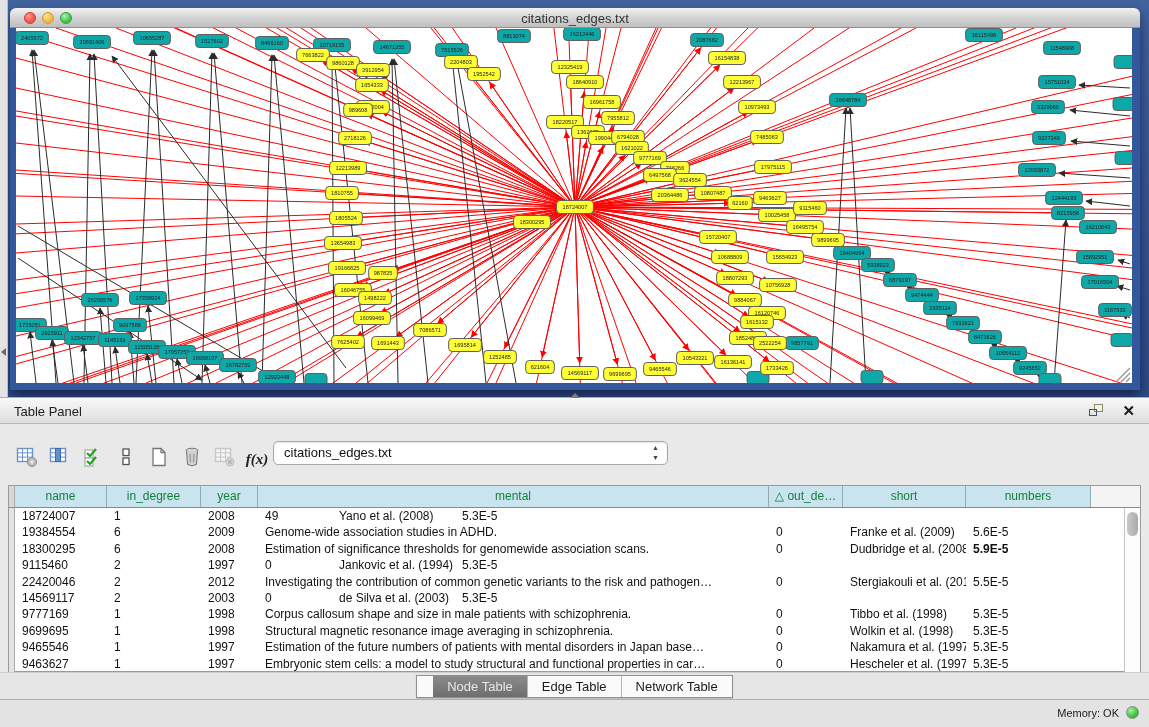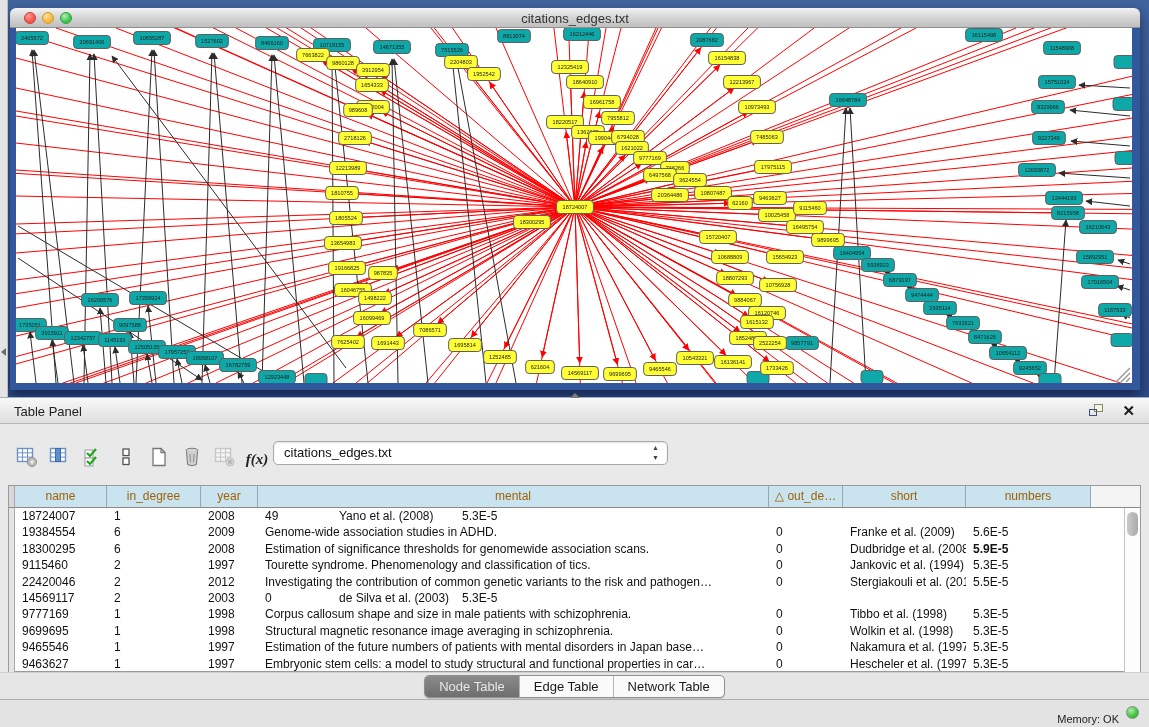--- a/index.html
+++ b/index.html
@@ -50,43 +50,43 @@
   .fx{font-family:"Liberation Serif",serif;font-style:italic;font-weight:bold;font-size:15px;color:#222;margin:0 6px 0 4px;}
   .combo{position:absolute;left:273px;top:44px;width:395px;height:24px;background:#fff;
     border:1px solid #a9a9a9;border-radius:5px;box-shadow:inset 0 1px 2px rgba(0,0,0,.12);
     font-size:13px;color:#111;line-height:22px;padding-left:10px;cursor:pointer;}
   .combo .stepper{position:absolute;right:8px;top:1px;font-size:7px;color:#444;line-height:10px;text-align:center;}
 
   .tablewrap{position:absolute;left:8px;top:88px;width:1133px;height:187px;
     background:#fff;border:1px solid #9a9a9a;display:flex;flex-direction:column;}
   .thead{display:flex;height:22px;border-bottom:1px solid #8a8a8a;flex:none;}
   .rowhead-col{width:6px;background:#d8d8d8;border-right:1px solid #a8a8a8;flex:none;}
-  .th{background:#c9e3ef;border-right:1px solid #93a9b4;font-size:12px;color:#a16207;
+  .th{background:#c9e3ef;border-right:1px solid #93a9b4;font-size:12px;color:#15803d;
     text-align:center;line-height:21px;overflow:hidden;white-space:nowrap;flex:none;cursor:pointer;}
   .th.filler{background:#c9e3ef;border-right:none;flex:1;}
   .th.sbgap{background:#f2f2f2;border-right:none;width:16px;}
   .tbody{flex:1;display:flex;}
   .rows{flex:1;}
   .trow{display:flex;height:16.4px;font-size:12px;color:#111;cursor:default;}
   .td{padding-left:7px;overflow:hidden;white-space:nowrap;flex:none;line-height:16px;}
   .vscroll{width:16px;flex:none;border-left:1px solid #c3c3c3;background:#fdfdfd;position:relative;}
   .vthumb{position:absolute;left:2px;top:4px;width:11px;height:24px;border-radius:6px;
     background:linear-gradient(90deg,#c9c9c9,#ababab);}
 
   .tabstrip{position:absolute;left:0;top:275px;width:100%;height:27px;background:#e6e6e6;
     border-top:1px solid #cfcfcf;display:flex;justify-content:center;align-items:center;}
-  .seg{display:flex;border:1px solid #8f8f8f;border-radius:5px;overflow:hidden;background:#fafafa;
-    box-shadow:0 1px 1px rgba(0,0,0,.15);}
+  .seg{display:flex;border:1px solid #8f8f8f;border-radius:0;overflow:hidden;background:#fafafa;
+    box-shadow:0 1px 1px rgba(0,0,0,.15);padding-left:16px;}
   .seg .tab{padding:2px 14px;font-size:13px;color:#1a1a1a;border-right:1px solid #b5b5b5;cursor:pointer;line-height:17px;}
   .seg .tab:last-child{border-right:none;}
   .seg .tab.sel{background:linear-gradient(#8b8b8b,#6e6e6e);color:#e8e8e8;}
 
   .statusbar{position:absolute;left:0;top:302px;width:100%;height:28px;background:#e3e3e3;
     border-top:1px solid #aeaeae;}
-  .mem{position:absolute;right:30px;top:13px;font-size:11px;color:#222;}
+  .mem{position:absolute;right:30px;top:7px;font-size:11px;color:#222;}
   .memdot{position:absolute;right:10px;top:6px;width:13px;height:13px;border-radius:50%;
     border:1px solid #8a8a8a;background:radial-gradient(circle at 35% 30%,#a8f0a0,#35c035 65%);}
 </style>
 </head>
 <body>
 
 <div class="desktop">
   <div class="left-strip">
     <div class="strip-arrow"></div>
   </div>
@@ -943,21 +943,20 @@
             <div class="td" style="width: 511px;">Estimation of significance thresholds for genomewide association scans.</div>
             <div class="td" style="width: 74px;">0</div>
             <div class="td" style="width: 123px;">Dudbridge et al. (2008)</div>
             <div class="td" style="width: 125px; font-weight: bold;">5.9E-5</div>
           </div>
           <div class="trow">
             <div class="rowhead-col" style="background: rgb(228, 228, 228);"></div>
             <div class="td" style="width: 92px;">9115460</div>
             <div class="td" style="width: 94px;">2</div>
             <div class="td" style="width: 57px;">1997</div>
-            <div class="td" style="width: 511px;">Tourette syndrome. Phenomenology and classification of tics.</div>
             <div class="td" style="width: 74px;">0</div>
             <div class="td" style="width: 123px;">Jankovic et al. (1994)</div>
             <div class="td" style="width: 125px;">5.3E-5</div>
           </div>
           <div class="trow">
             <div class="rowhead-col" style="background: rgb(228, 228, 228);"></div>
             <div class="td" style="width: 92px;">22420046</div>
             <div class="td" style="width: 94px;">2</div>
             <div class="td" style="width: 57px;">2012</div>
             <div class="td" style="width: 511px;">Investigating the contribution of common genetic variants to the risk and pathogen…</div>

